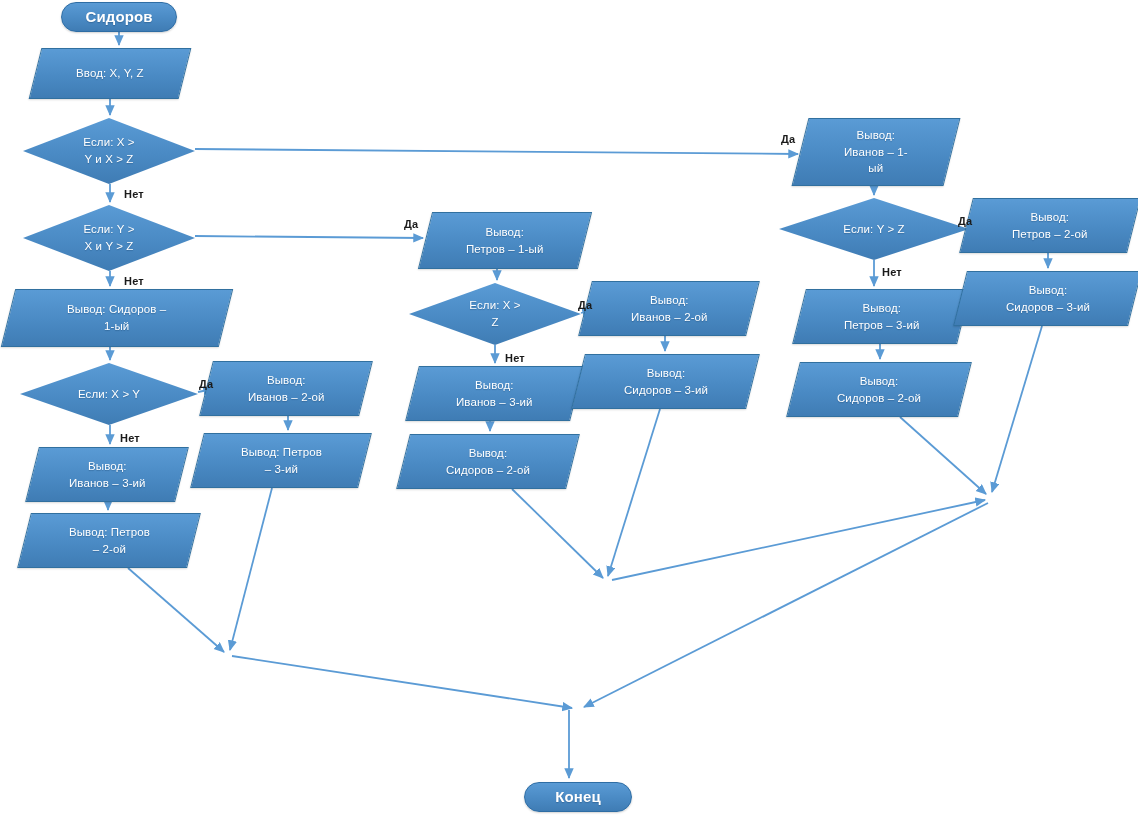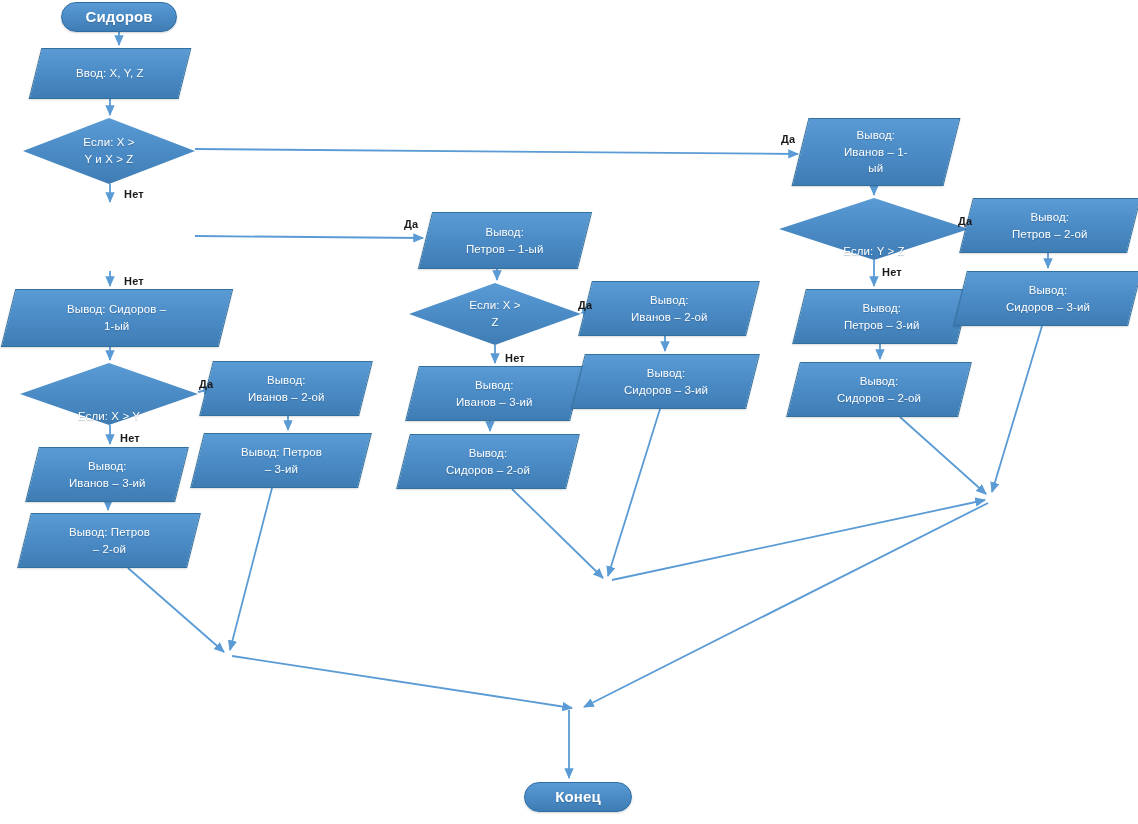--- a/index.html
+++ b/index.html
@@ -154,27 +154,32 @@
   <div class="node para" style="left:35px;top:48px;width:150px;height:51px;">
     <span class="txt">Ввод: X, Y, Z</span>
   </div>
 
   <div class="node dia" style="left:23px;top:118px;width:172px;height:66px;">
     <span class="shape"></span>
     <span class="txt">Если:  X &gt;
 Y и X &gt; Z</span>
   </div>
 
+  <div class="node dia" style="left:23px;top:205px;width:172px;height:66px;">
+    <span class="shape"></span>
+    <span class="txt">Если: Y &gt;
+X и Y &gt; Z</span>
+  </div>
 
   <div class="node para" style="left:8px;top:289px;width:218px;height:58px;">
     <span class="txt">Вывод: Сидоров –
 1-ый</span>
   </div>
 
-  <div class="node dia" style="left:20px;top:363px;width:178px;height:62px;align-items:flex-end;">
+  <div class="node dia" style="left:20px;top:363px;width:178px;height:62px;">
     <span class="shape"></span>
     <span class="txt">Если:  X &gt; Y</span>
   </div>
 
   <div class="node para" style="left:32px;top:447px;width:150px;height:55px;">
     <span class="txt">Вывод:
 Иванов – 3-ий</span>
   </div>
 
   <div class="node para" style="left:24px;top:513px;width:170px;height:55px;">
@@ -222,21 +227,21 @@
     <span class="txt">Вывод:
 Сидоров – 3-ий</span>
   </div>
 
   <div class="node para" style="left:800px;top:118px;width:152px;height:68px;">
     <span class="txt">Вывод:
 Иванов – 1-
 ый</span>
   </div>
 
-  <div class="node dia" style="left:779px;top:198px;width:190px;height:62px;align-items:flex-end;">
+  <div class="node dia" style="left:779px;top:198px;width:190px;height:62px;">
     <span class="shape"></span>
     <span class="txt">Если: Y &gt; Z</span>
   </div>
 
   <div class="node para" style="left:799px;top:289px;width:165px;height:55px;">
     <span class="txt">Вывод:
 Петров – 3-ий</span>
   </div>
 
   <div class="node para" style="left:793px;top:362px;width:172px;height:55px;">

